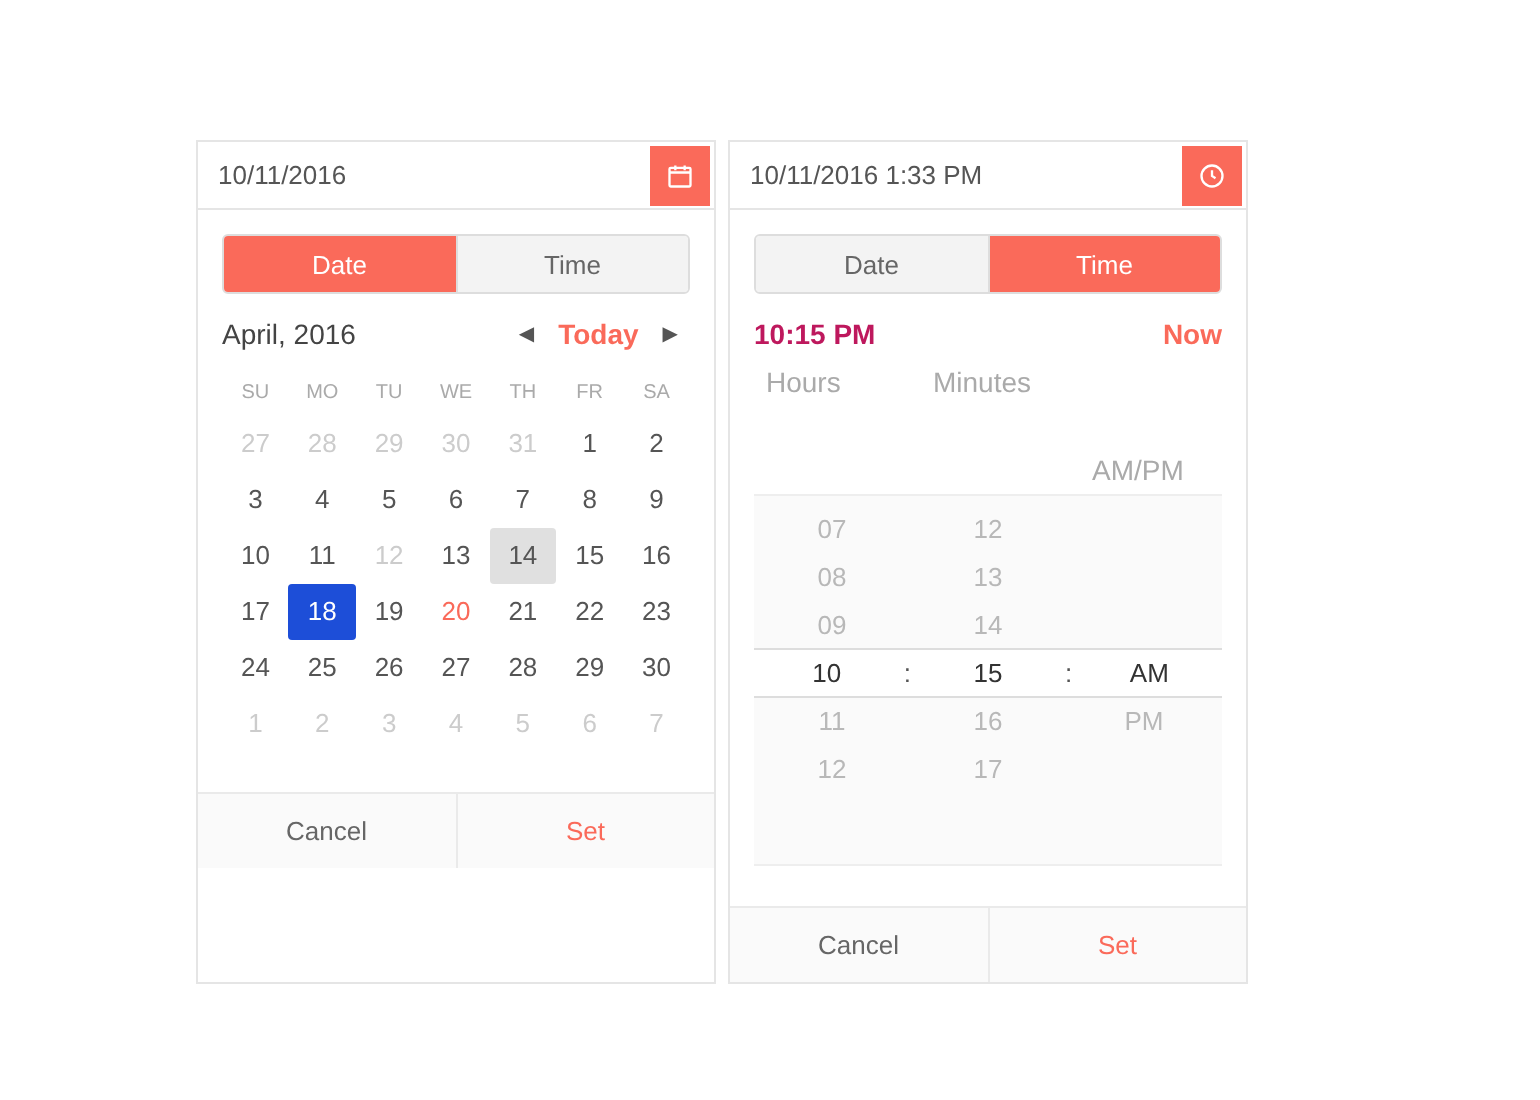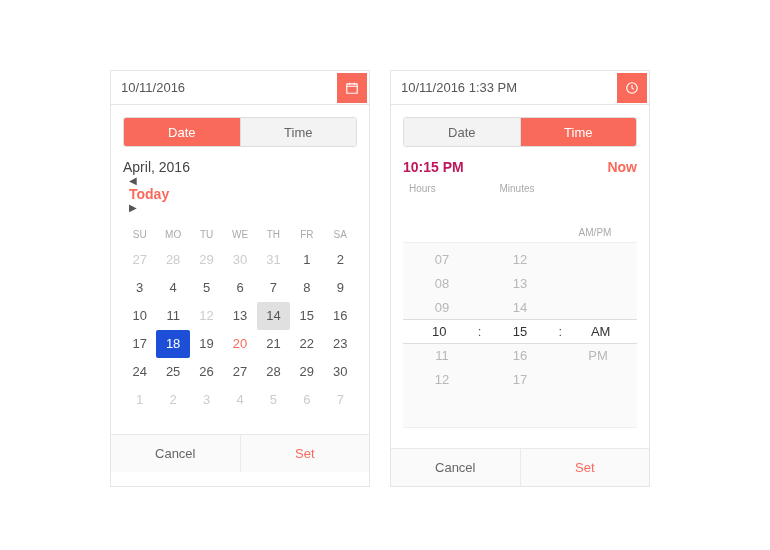--- a/index.html
+++ b/index.html
@@ -7,24 +7,24 @@
     background: #fff;
     font-family: Arial, Helvetica, sans-serif;
     font-size: 13px;
     color: #333;
     width: 770px;
     height: 550px;
     position: relative;
   }
   .pickers {
     display: flex;
-    gap: 20px;
+    gap: 6px;
     position: absolute;
     top: 70px;
-    left: 110px;
+    left: 98px;
   }
   .picker {
     width: 260px;
     border: 1px solid #e5e5e5;
     background: #fff;
   }
   .header {
     display: flex;
     align-items: center;
     border-bottom: 1px solid #e5e5e5;
@@ -62,23 +62,23 @@
     font-size: 13px;
     background: #f3f3f3;
     color: #666;
     cursor: pointer;
   }
   .tab.active { background: #fa6a5a; color: #fff; }
   .tab + .tab { border-left: 1px solid #ddd; }
 
   .nav {
     display: flex;
+    align-items: center;
     margin-bottom: 10px;
     font-size: 14px;
-    flex-direction: column;
   }
   .nav-title { color: #444; }
   .nav-spacer { flex: 1; }
   .nav-arrow { cursor: pointer; font-size: 10px; color: #555; padding: 0 6px; }
   .nav-today { color: #fa6a5a; font-weight: bold; padding: 0 6px; cursor: pointer; }
 
   .grid {
     display: grid;
     grid-template-columns: repeat(7, 1fr);
     text-align: center;
@@ -122,21 +122,21 @@
   .time-top {
     display: flex;
     align-items: center;
     margin-bottom: 8px;
     font-size: 14px;
   }
   .time-current { color: #be185d; font-weight: bold; }
   .time-now { color: #fa6a5a; font-weight: bold; cursor: pointer; }
   .time-cols-head {
     display: flex;
-    font-size: 10px;
+    font-size: 14px;
     color: #aaa;
     margin-bottom: 4px;
   }
   .time-cols-head span { flex: 1; text-align: left; padding-left: 6px; }
   .time-cols-head span:nth-child(2){text-align:center;padding:0;}
   .time-cols-head span:last-child { text-align: center; padding-right: 6px; margin-top: 44px; }
   .wheel {
     display: flex;
     position: relative;
     height: 186px;

